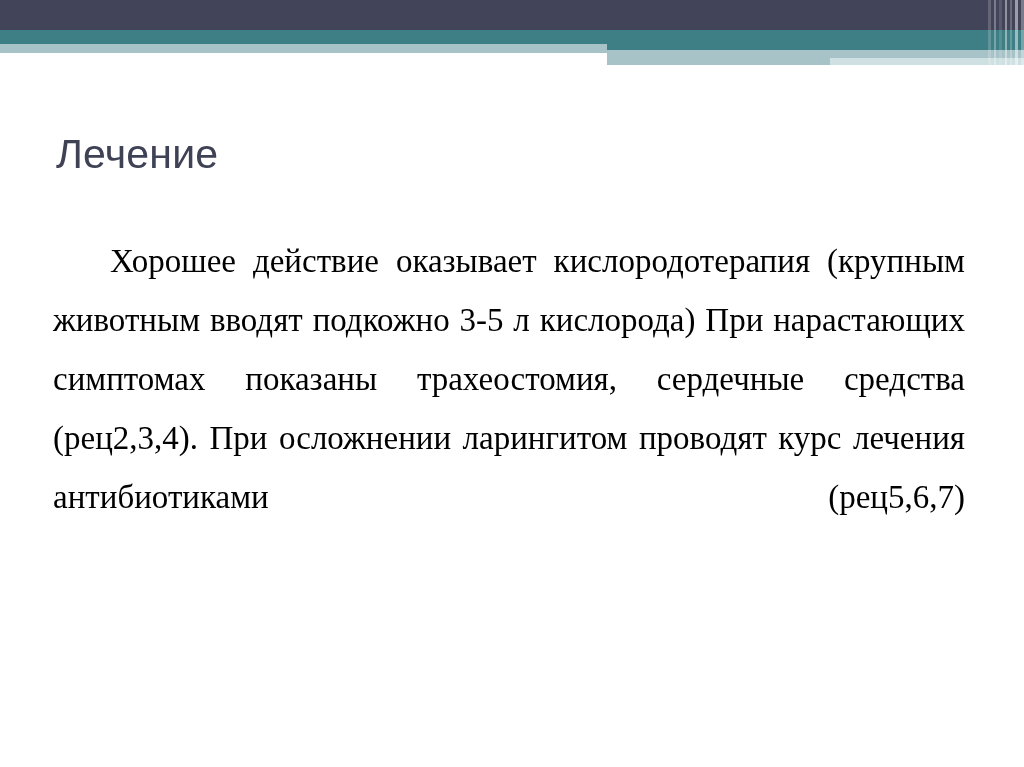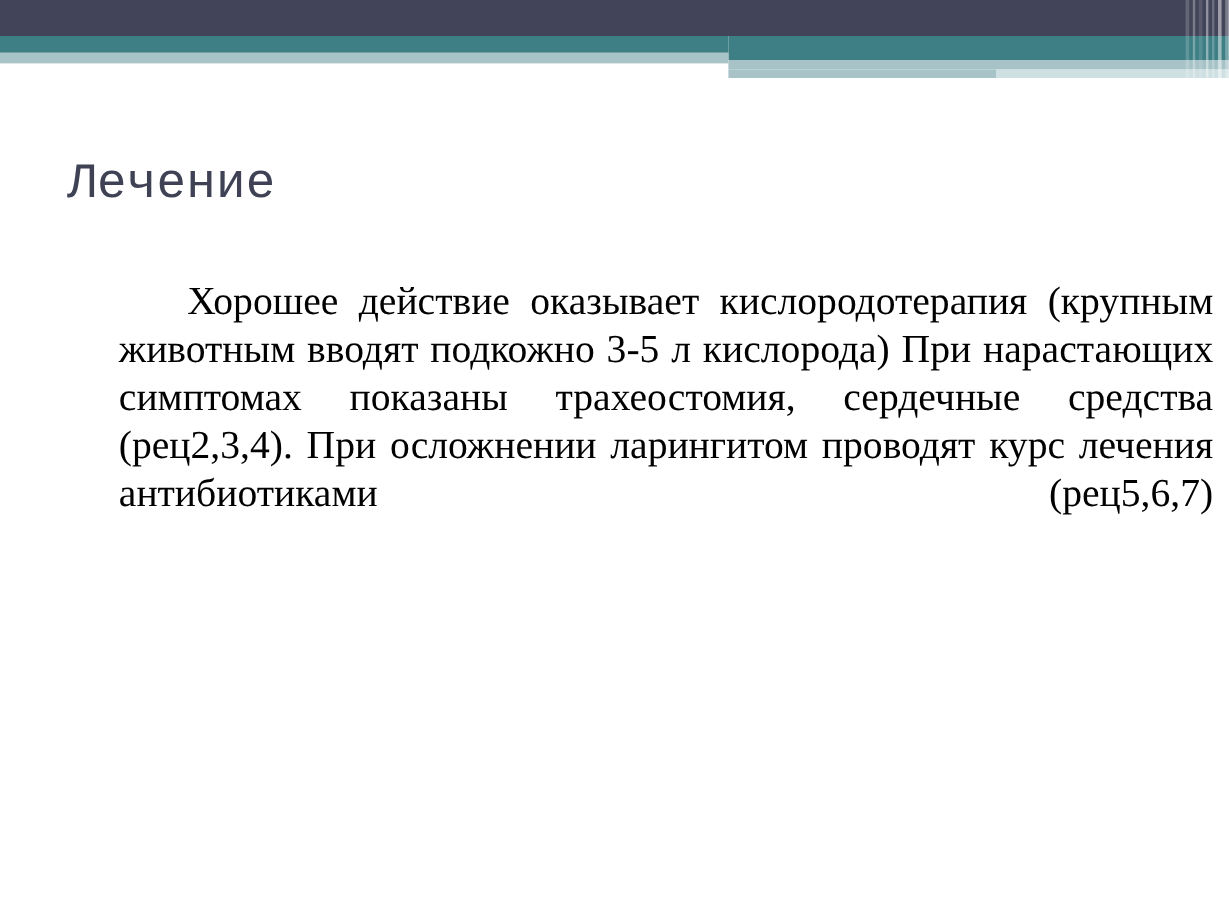--- a/index.html
+++ b/index.html
@@ -119,45 +119,44 @@
     height: 70px;
     background: #FFFFFF;
   }
 
   
   .slide-title {
     position: absolute;
     left: 56px;
     top: 104px;
     width: 900px;
-    font-family: Liberation Mono, monospace;
+    font-family: Liberation Sans, sans-serif;
     font-size: 41px;
     font-weight: normal;
     color: #3F4254;
     letter-spacing: 0.2px;
     line-height: 1.15;
     white-space: nowrap;
   }
 
   
   .body-text {
     position: absolute;
     left: 53px;
     top: 199px;
     width: 912px;
     font-family: "Liberation Serif", serif;
     font-size: 33px;
-    line-height: 40px;
+    line-height: 59px;
     color: #000000;
     text-align: justify;
     text-justify: inter-word;
     text-indent: 57px;
     word-spacing: 0px;
     hyphens: none;
-    margin-left: 46px;
   }
   
   .body-text::after {
     content: "";
     display: inline-block;
     width: 100%;
   }
 </style>
 </head>
 <body>

